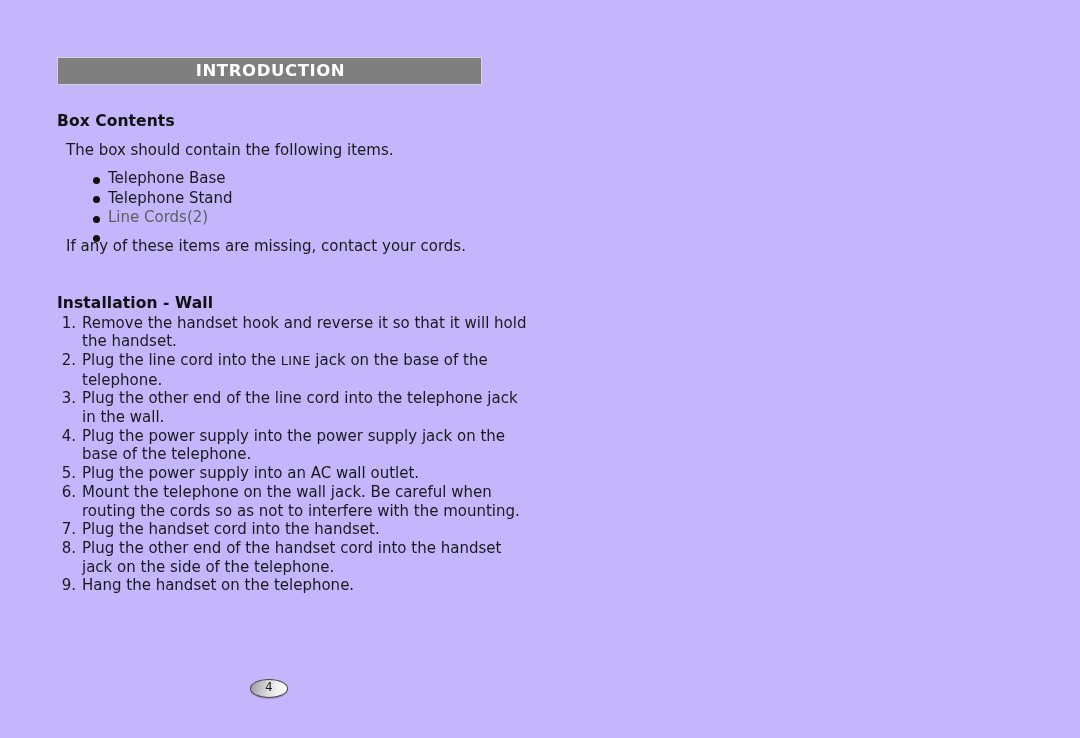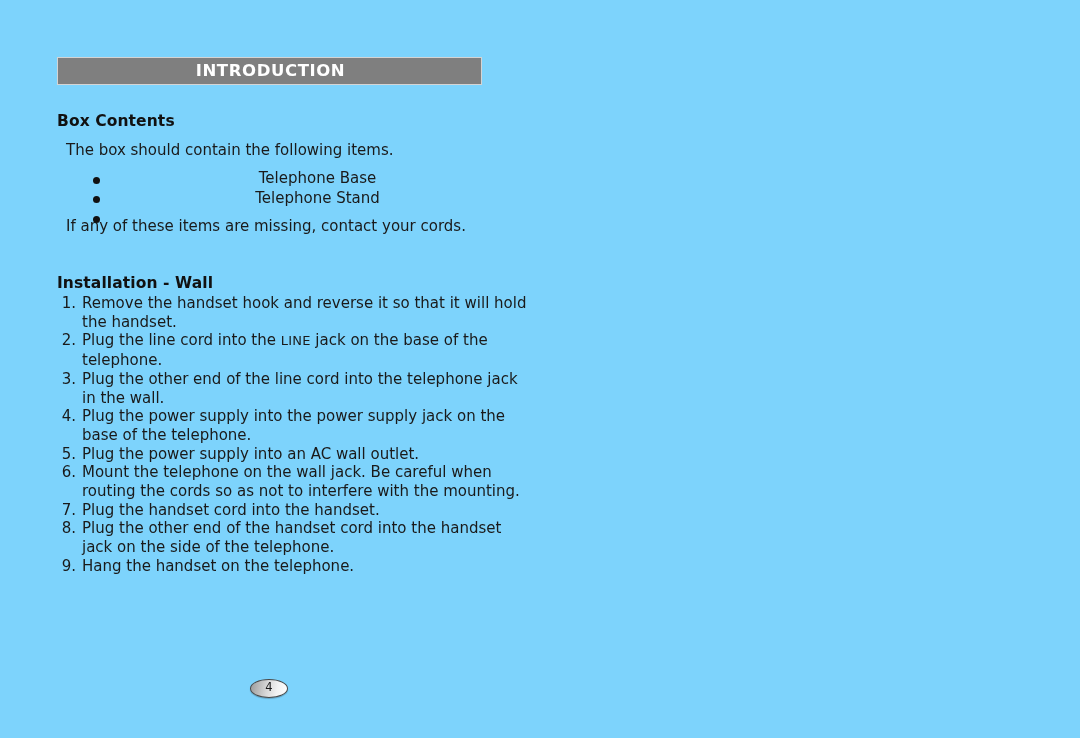--- a/index.html
+++ b/index.html
@@ -16,21 +16,21 @@
     color: #1a1a1a;
     overflow: hidden;
   }
 
   .page {
     position: absolute;
     left: 0;
     top: 0;
     width: 1080px;
     height: 738px;
-    background: #7dd3fc;
+    background: #c4b5fd;
   }
 
   
   .section-bar {
     position: absolute;
     left: 57px;
     top: 57px;
     width: 425px;
     height: 28px;
     background: #7f7f7f;
@@ -72,21 +72,20 @@
     line-height: 19.4px;
     color: #1a1a1a;
     white-space: nowrap;
   }
 
   
   ul.bullet-list {
     list-style: none;
     margin: 0;
     padding: 0;
-    text-align: center;
   }
   ul.bullet-list li {
     position: relative;
     font-size: 15px;
     line-height: 19.5px;
     padding-left: 51px;
     color: #1a1a1a;
     white-space: nowrap;
   }
   ul.bullet-list li .bullet-dot {
@@ -178,20 +177,24 @@
 
     <ul class="bullet-list">
       <li>
         <span class="bullet-dot"></span>
         <span>Telephone Base</span>
       </li>
       <li>
         <span class="bullet-dot"></span>
         <span>Telephone Stand</span>
       </li>
+      <li class="faint">
+        <span class="bullet-dot"></span>
+        <span>Line Cords(2)</span>
+      </li>
       <li>
         <span class="bullet-dot"></span>
       </li>
     </ul>
 
     <p class="body-line">If any of these items are missing, contact your cords.</p>
 
     <div class="gap-lg"></div>
 
     <h2 class="heading">Installation - Wall</h2>

